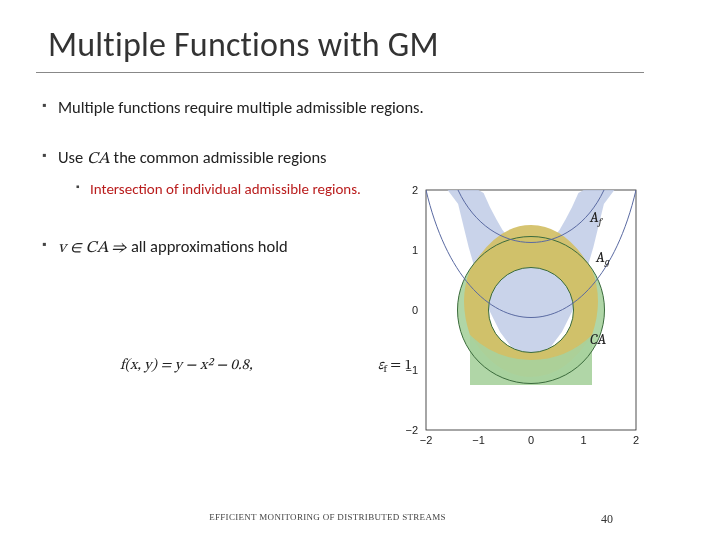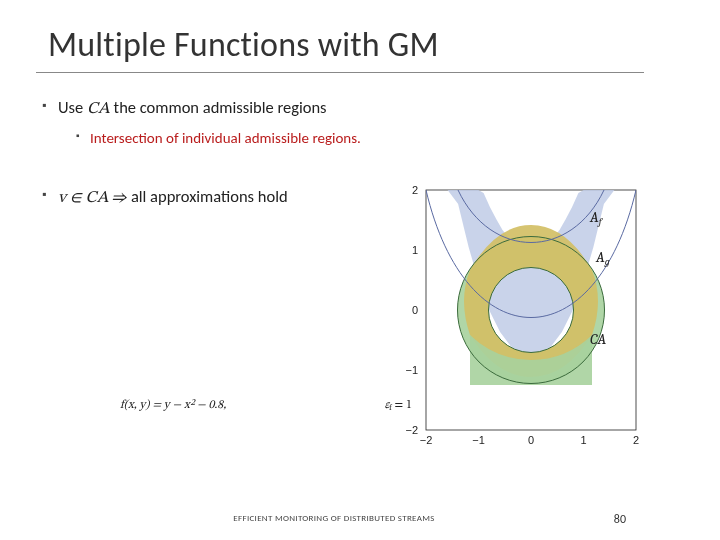--- a/index.html
+++ b/index.html
@@ -86,22 +86,22 @@
     font-family: "Cambria Math", "STIX Two Math", "Latin Modern Math", Cambria, Georgia, serif;
     font-style: italic;
   }
   .mathup {
     font-family: "Cambria Math", "STIX Two Math", Cambria, Georgia, serif;
     font-style: normal;
   }
   .eqblock {
     position: absolute;
     left: 120px;
-    top: 395px;
-    font-size: 12px;
+    top: 353px;
+    font-size: 15px;
     color: #222;
     line-height: 1.5;
     font-family: "Cambria Math", Cambria, Georgia, serif;
   }
   .eqblock .row {
     display: flex;
     gap: 52px;
     align-items: baseline;
   }
   .eqblock .lhs {
@@ -130,23 +130,24 @@
     fill: #222;
   }
   .region-label {
     font: italic 15px "Cambria Math", Cambria, serif;
     fill: #222;
   }
 
   .footer {
     position: absolute;
     left: 0;
-    right: 0;
+    right: 13px;
     bottom: 8px;
     height: 20px;
+    font-family: Liberation Serif, serif;
   }
   .footer .center {
     position: absolute;
     left: 50%;
     transform: translateX(-50%);
     font-size: 9px;
     letter-spacing: 0.3px;
     color: #444;
     text-align: center;
   }
@@ -161,20 +162,21 @@
 </head>
 <body>
 
 <div class="slide">
 
   <div class="title">Multiple Functions with GM</div>
   <div class="title-rule"></div>
 
   <div class="body">
     <ul class="lvl1">
+      <li>Multiple functions require multiple admissible regions.</li>
 
       <li>
         <span>Use </span><span class="math">CA</span><span> the common admissible regions</span>
         <ul class="lvl2">
           <li>Intersection of individual admissible regions.</li>
         </ul>
       </li>
 
       <li style="margin-top:36px;">
         <span class="math">v ∈ CA ⇒ </span><span>all approximations hold</span>
@@ -239,16 +241,16 @@
       <text class="tick-label" x="240" y="264" text-anchor="middle">2</text>
 
       <text class="region-label" x="194" y="42">A<tspan baseline-shift="-25%" font-size="10">f</tspan></text>
       <text class="region-label" x="200" y="82">A<tspan baseline-shift="-25%" font-size="10">g</tspan></text>
       <text class="region-label" x="194" y="164">CA</text>
     </svg>
   </div>
 
   <div class="footer">
     <div class="center">EFFICIENT MONITORING OF DISTRIBUTED STREAMS</div>
-    <div class="page">80</div>
+    <div class="page">40</div>
   </div>
 
 </div>
 
 </body></html>

